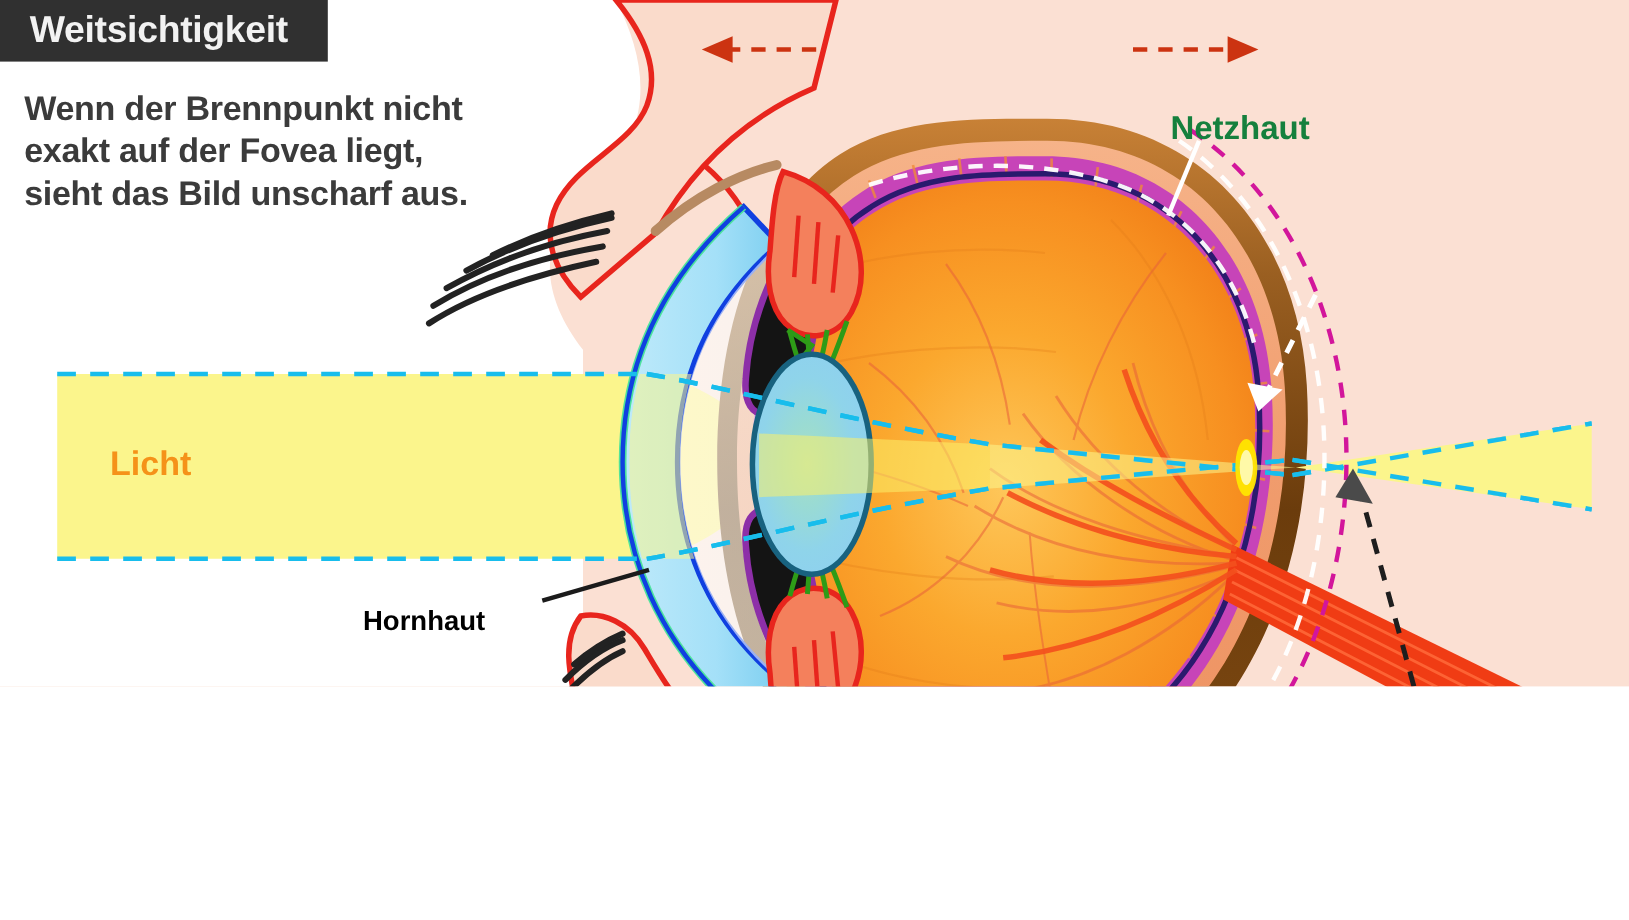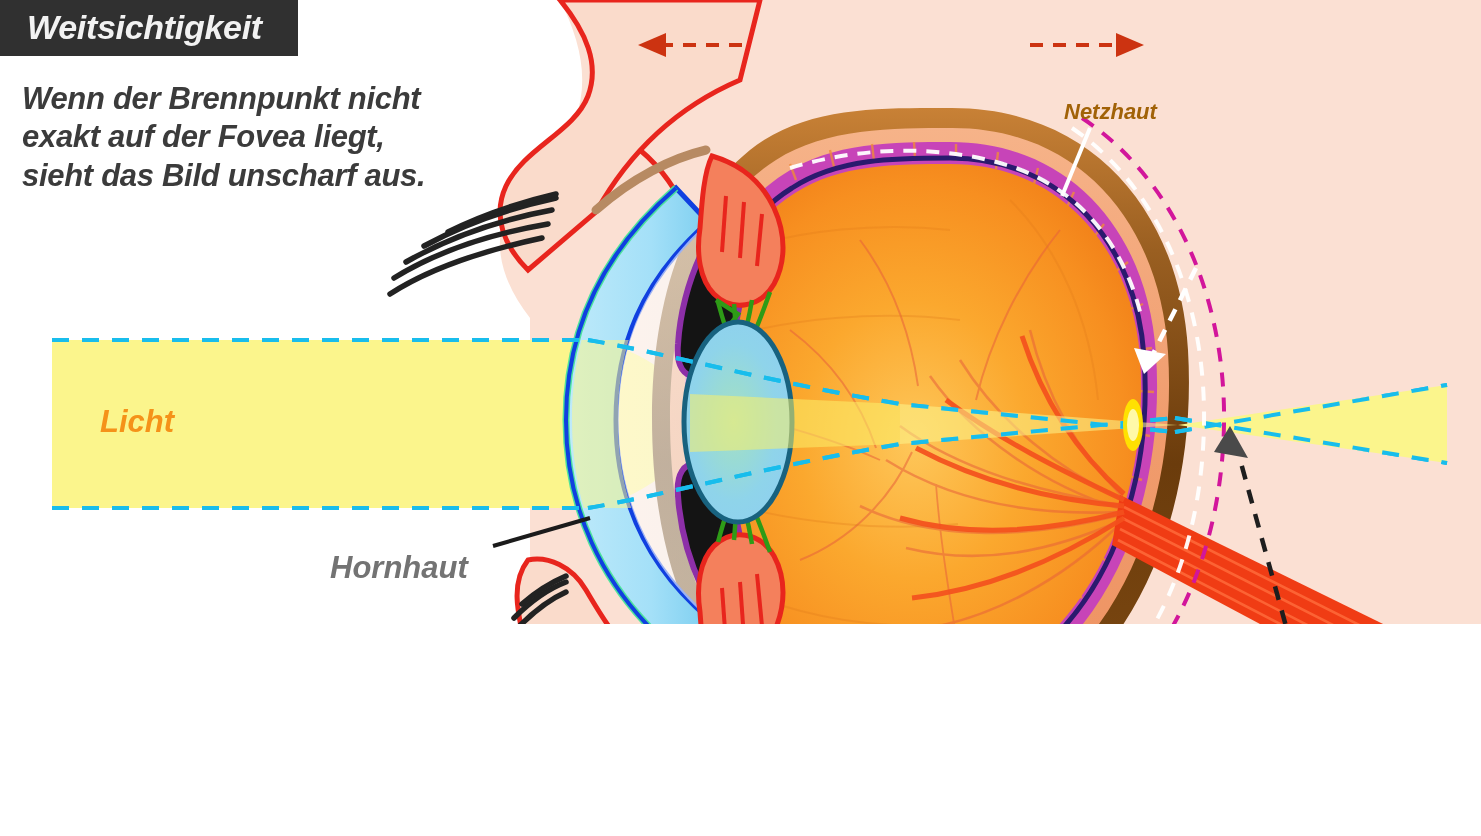--- a/index.html
+++ b/index.html
@@ -1,21 +1,20 @@
 <!DOCTYPE html>
 <html><head>
 <meta charset="utf-8">
 <title>Weitsichtigkeit</title>
 <style>
   html,body{margin:0;padding:0;background:#ffffff;}
   body{font-family:"Liberation Sans",sans-serif;}
   #stage{
     position:relative;width:1481px;height:624px;overflow:hidden;
     background:#fbe0d3;
-    font-style:italic;
   }
   #stage svg{position:absolute;left:0;top:0;}
 
   
   .tx{position:absolute;white-space:pre;line-height:1.12;}
 
   #title-bar{
     position:absolute;left:0;top:0;width:298px;height:56px;
     background:#303030;
   }
@@ -29,40 +28,40 @@
     position:absolute;left:22px;top:80px;width:430px;
     font-size:31px;font-weight:bold;color:#3b3b3b;line-height:1.24;
     font-family:"Liberation Sans Narrow","Liberation Sans",sans-serif;
     letter-spacing:-0.3px;
   }
   #lbl-augapfel{
     left:757px;top:24px;font-size:30px;font-weight:bold;color:#4a4a4a;
     font-family:"Liberation Sans Narrow","Liberation Sans",sans-serif;
   }
   #lbl-netzhaut{
-    left:1064px;top:100px;font-size:22px;font-weight:bold;color:#a16207;
+    left:1064px;top:100px;font-size:30px;font-weight:bold;color:#15803d;
     font-family:"Liberation Sans Narrow","Liberation Sans",sans-serif;
   }
   #lbl-fovea{
     left:1196px;top:205px;width:270px;text-align:center;
     font-size:29px;font-weight:bold;color:#3b3b3b;line-height:1.22;
     font-family:"Liberation Sans Narrow","Liberation Sans",sans-serif;
   }
   #lbl-brennpunkt{
     left:1196px;top:668px;width:270px;text-align:center;
     font-size:29px;font-weight:bold;color:#3b3b3b;line-height:1.22;
     font-family:"Liberation Sans Narrow","Liberation Sans",sans-serif;
   }
   #lbl-licht{
     left:100px;top:405px;font-size:31px;font-weight:bold;color:#f59219;
     font-family:"Liberation Sans Narrow","Liberation Sans",sans-serif;
     text-align:right;
   }
   #lbl-hornhaut{
-    left:330px;top:551px;font-size:31px;font-weight:bold;color:#737373;
+    left:330px;top:551px;font-size:25px;font-weight:bold;color:#000000;
     font-family:"Liberation Sans Narrow","Liberation Sans",sans-serif;
   }
   #watermark{
     left:20px;top:783px;font-size:30px;color:#a9a9a9;font-weight:normal;
     font-family:"Liberation Sans Narrow","Liberation Sans",sans-serif;
   }
 </style>
 </head>
 <body>
 

